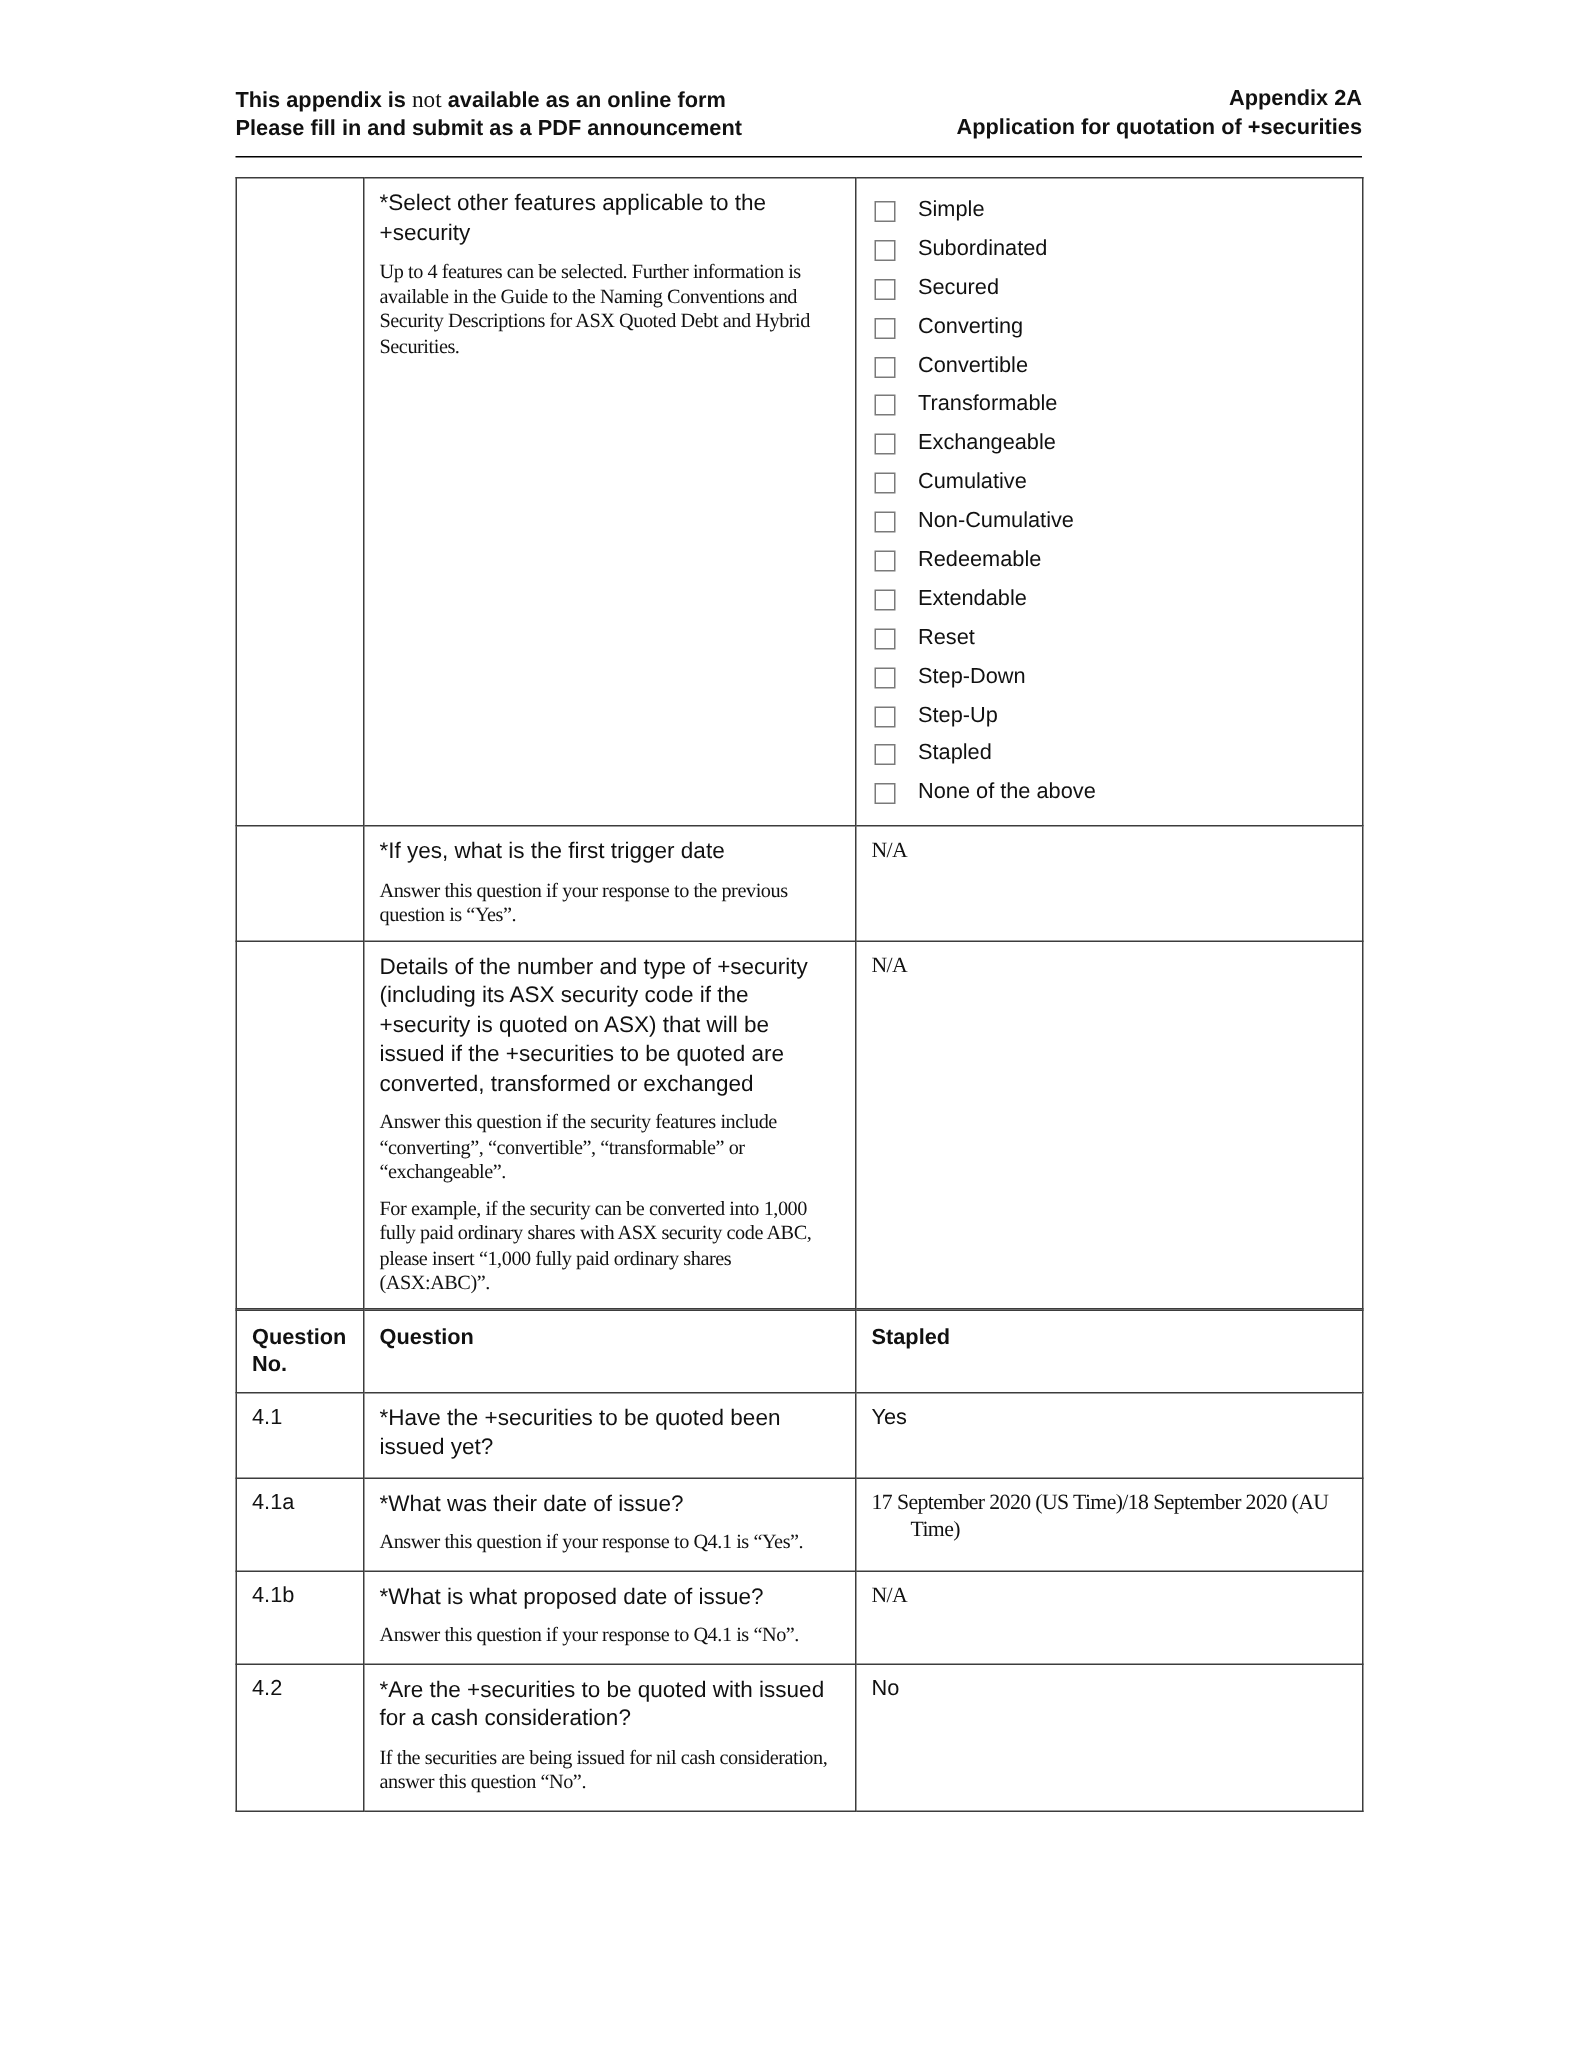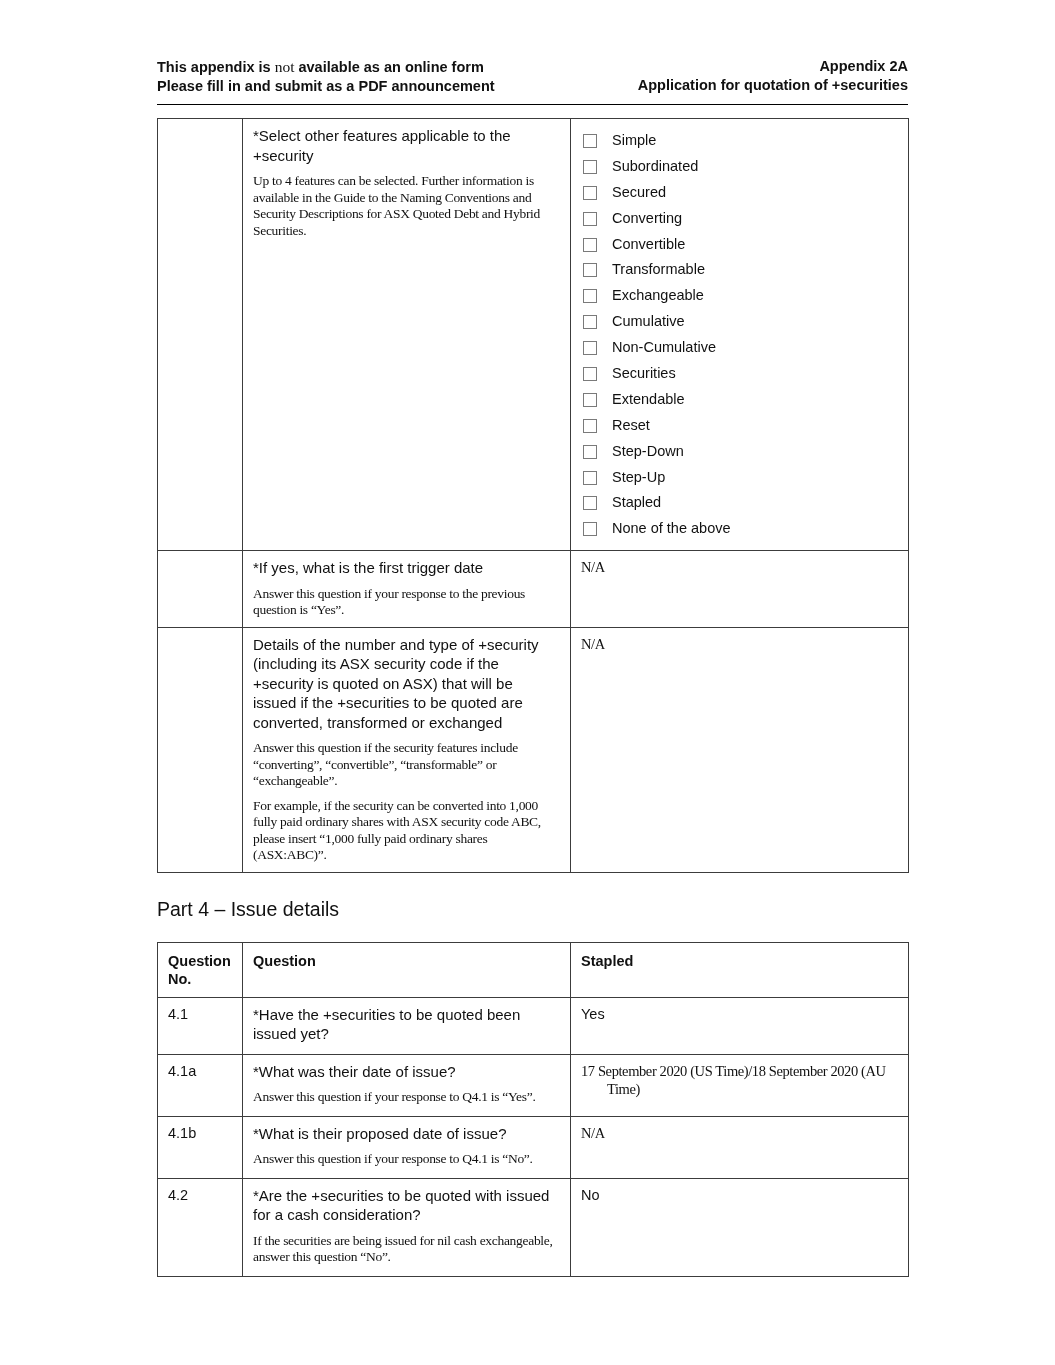--- a/index.html
+++ b/index.html
@@ -194,21 +194,21 @@
               <div class="cb-item">
                 <span class="cb-box"></span>
                 <span class="cb-label">Cumulative</span>
               </div>
               <div class="cb-item">
                 <span class="cb-box"></span>
                 <span class="cb-label">Non-Cumulative</span>
               </div>
               <div class="cb-item">
                 <span class="cb-box"></span>
-                <span class="cb-label">Securities</span>
+                <span class="cb-label">Redeemable</span>
               </div>
               <div class="cb-item">
                 <span class="cb-box"></span>
                 <span class="cb-label">Extendable</span>
               </div>
               <div class="cb-item">
                 <span class="cb-box"></span>
                 <span class="cb-label">Reset</span>
               </div>
               <div class="cb-item">
@@ -247,21 +247,20 @@
           <p class="note">Answer this question if the security features include “converting”, “convertible”, “transformable” or “exchangeable”.</p>
           <p class="note">For example, if the security can be converted into 1,000 fully paid ordinary shares with ASX security code ABC, please insert “1,000 fully paid ordinary shares (ASX:ABC)”.</p>
         </td>
         <td>
           <div class="answer-serif">N/A</div>
         </td>
       </tr>
     </tbody>
   </table>
 
-  <h2 class="part-heading">Part 4 – Issue details</h2>
 
   <table class="form-table part4">
     <colgroup>
         <col class="col-no">
         <col class="col-q">
         <col class="col-a">
       </colgroup>
     <tbody>
       <tr>
         <th>Question No.</th>
@@ -283,32 +282,32 @@
           <p class="question">*What was their date of issue?</p>
           <p class="note">Answer this question if your response to Q4.1 is “Yes”.</p>
         </td>
         <td>
           <div class="answer-serif hang-indent">17 September 2020 (US Time)/18 September 2020 (AU Time)</div>
         </td>
       </tr>
       <tr>
         <td class="qno">4.1b</td>
         <td>
-          <p class="question">*What is their proposed date of issue?</p>
+          <p class="question">*What is what proposed date of issue?</p>
           <p class="note">Answer this question if your response to Q4.1 is “No”.</p>
         </td>
         <td>
           <div class="answer-serif">N/A</div>
         </td>
       </tr>
       <tr>
         <td class="qno">4.2</td>
         <td>
           <p class="question">*Are the +securities to be quoted with issued for a cash consideration?</p>
-          <p class="note">If the securities are being issued for nil cash exchangeable, answer this question “No”.</p>
+          <p class="note">If the securities are being issued for nil cash consideration, answer this question “No”.</p>
         </td>
         <td>
           <div class="answer-sans">No</div>
         </td>
       </tr>
     </tbody>
   </table>
 
 </div>
 

